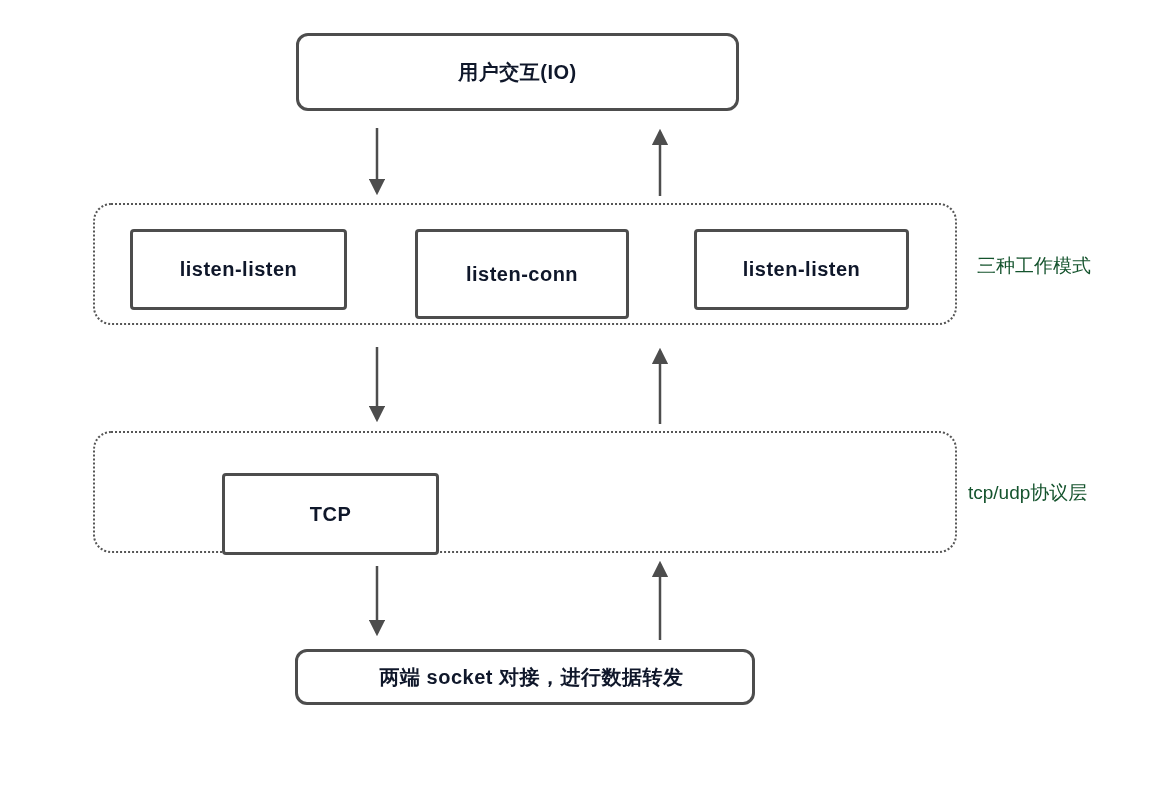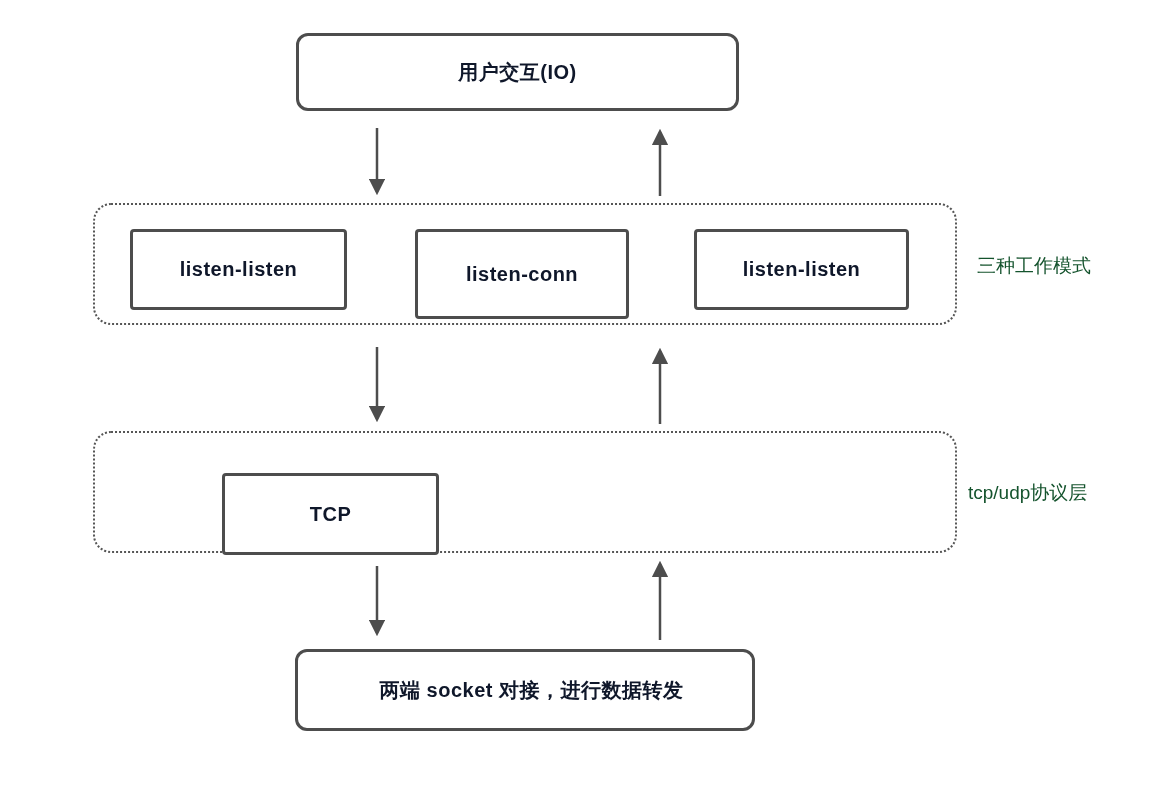--- a/index.html
+++ b/index.html
@@ -58,21 +58,21 @@
   .node-user-io   { left: 296px; top: 33px;  width: 443px; height: 78px; }
   .group-modes    { left: 93px;  top: 203px; width: 864px; height: 122px; }
   .node-mode-1    { left: 35px;  top: 24px;  width: 217px; height: 81px; }
   .node-mode-2    { left: 320px; top: 24px;  width: 214px; height: 90px; }
   .node-mode-3    { left: 599px; top: 24px;  width: 215px; height: 81px; }
   .label-modes    { left: 977px; top: 253px; }
   .group-protocol { left: 93px;  top: 431px; width: 864px; height: 122px; }
   .node-tcp       { left: 127px; top: 17px;  width: 217px; height: 82px; margin-top: 23px; }
   .node-udp       { left: 555px; top: 17px;  width: 219px; height: 82px; }
   .label-protocol { left: 968px; top: 480px; text-align: center; }
-  .node-socket    { left: 295px; top: 649px; width: 460px; height: 82px; padding-left: 13px; }
+  .node-socket    { left: 295px; top: 649px; width: 460px; height: 56px; padding-left: 13px; }
 </style>
 </head>
 <body>
 
 <div class="canvas">
 
   <svg class="arrow-layer" width="1164" height="792" viewBox="0 0 1164 792" xmlns="http://www.w3.org/2000/svg">
     <defs>
       <marker id="ah" viewBox="0 0 10 10" refX="8" refY="5" markerWidth="6.5" markerHeight="6.5" orient="auto-start-reverse">
         <path d="M0,0 L10,5 L0,10 z" fill="#4d4d4d"></path>

